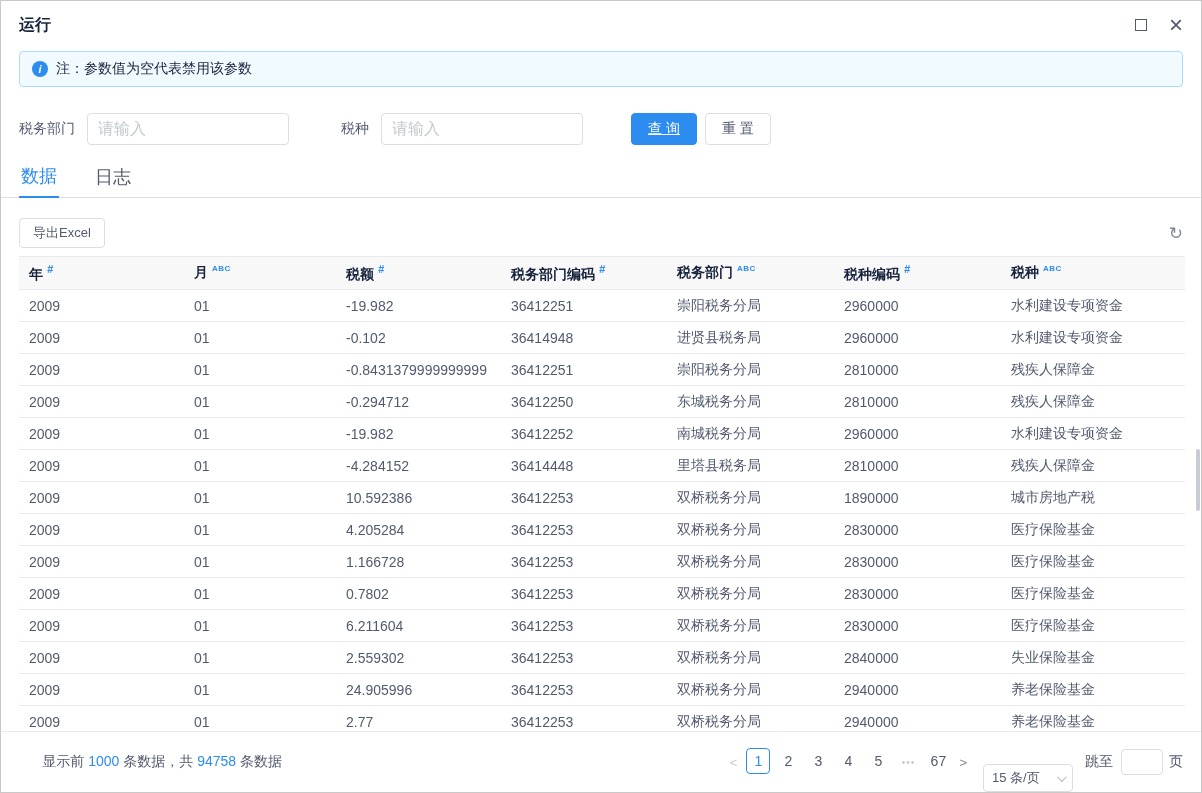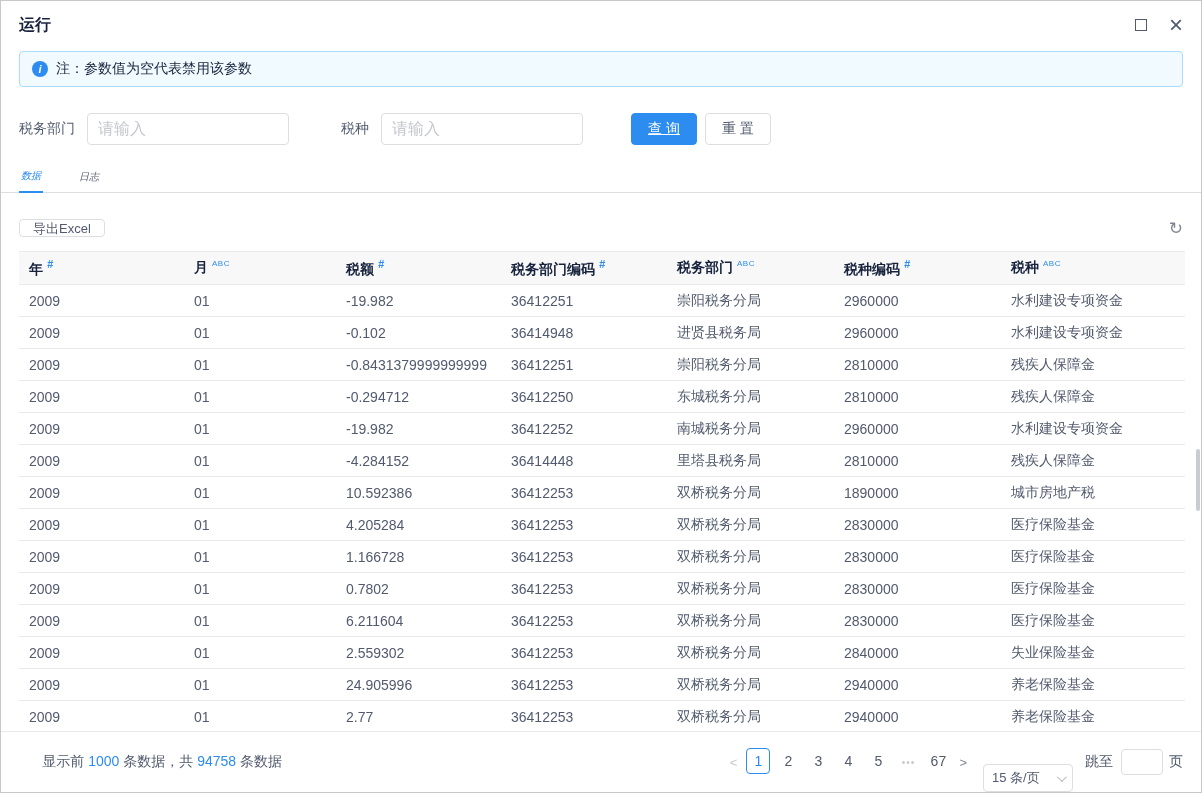--- a/index.html
+++ b/index.html
@@ -43,41 +43,41 @@
   .gap-big { margin-left:52px; }
   .btn {
     height:32px; border-radius:4px; font-size:14px; cursor:pointer;
     border:1px solid #dcdee2; background:#fff; color:#515a6e; padding:0 16px;
     font-family:"Liberation Sans","DejaVu Sans",sans-serif;
   }
   .btn-primary { background:#2d8cf0; border-color:#2d8cf0; color:#fff; margin-left:48px;text-decoration:underline; }
   .btn-reset { margin-left:8px; }
   
   .tabs { flex:0 0 36px; margin-top:12px; padding:0 18px; border-bottom:1px solid #dcdee2; display:flex; align-items:flex-end; }
-  .tab { margin-right:34px; padding:7px 2px 8px 2px; font-size:10px; color:#515a6e; cursor:pointer;font-style:italic; }
+  .tab { margin-right:34px; padding:7px 2px 8px 2px; font-size:18px; color:#515a6e; cursor:pointer; }
   .tab.active { color:#2d8cf0; border-bottom:2px solid #2d8cf0; margin-bottom:-1px; }
   
   .toolbar { flex:0 0 30px; margin:20px 18px 0 18px; display:flex; align-items:center; justify-content:space-between; }
-  .btn-export { height:18px; padding:0 13px; font-size:13px; border-radius:4px; }
+  .btn-export { height:30px; padding:0 13px; font-size:13px; border-radius:4px; }
   .refresh { font-size:17px; color:#808695; cursor:pointer; line-height:1; }
   
   .table-viewport { flex:1 1 auto; margin-top:8px; overflow:hidden; }
   table { border-collapse:collapse; table-layout:fixed; width:1166px; margin:0 18px; }
   th {
     background:#f8f8f9; height:33px; text-align:left; padding:0 10px;
     font-size:14px; font-weight:700; color:#17233d; white-space:nowrap;
     border-top:1px solid #e8eaec; border-bottom:1px solid #e8eaec;
   }
   td {
     height:32px; padding:0 10px; font-size:14px; color:#515a6e;
     border-bottom:1px solid #e8eaec; white-space:nowrap; overflow:hidden;
   }
   .col-type { color:#2d8cf0; vertical-align:super; margin-left:4px; }
   .col-type.num { font-size:11px; font-style:italic; }
-  .col-type.str { font-size:8px; letter-spacing:0.5px; font-weight:400; }
+  .col-type.str { font-size:8px; letter-spacing:0.5px; font-weight:700; }
   
   .footer {
     flex:0 0 48px; border-top:1px solid #e8eaec;
     display:flex; align-items:center; justify-content:space-between; padding:0 18px; background:#fff;
   }
   .summary { color:#515a6e; white-space:pre; }
   .summary .blue { color:#2d8cf0; }
   .pager { display:flex; align-items:center; }
   .page-arrow { color:#808695; font-size:13px; padding:0 6px; cursor:pointer; }
   .page-arrow.prev { color:#c5c8ce; }

